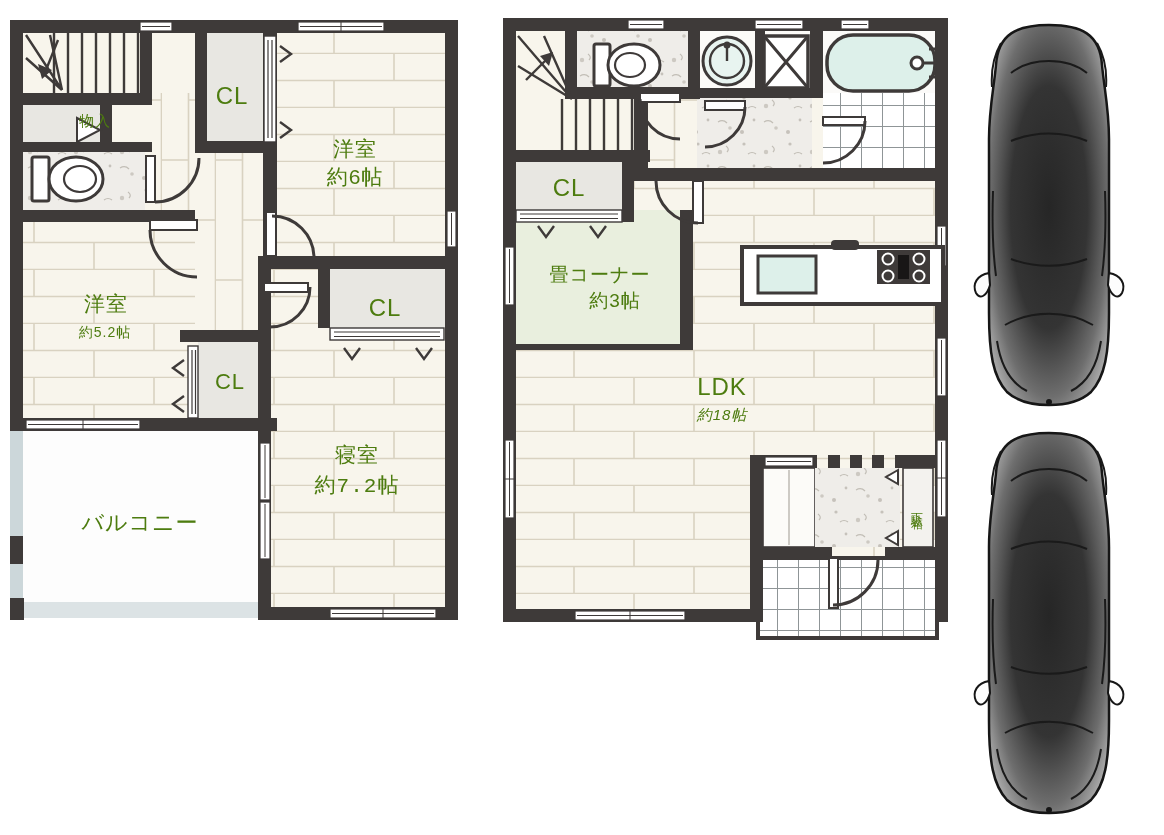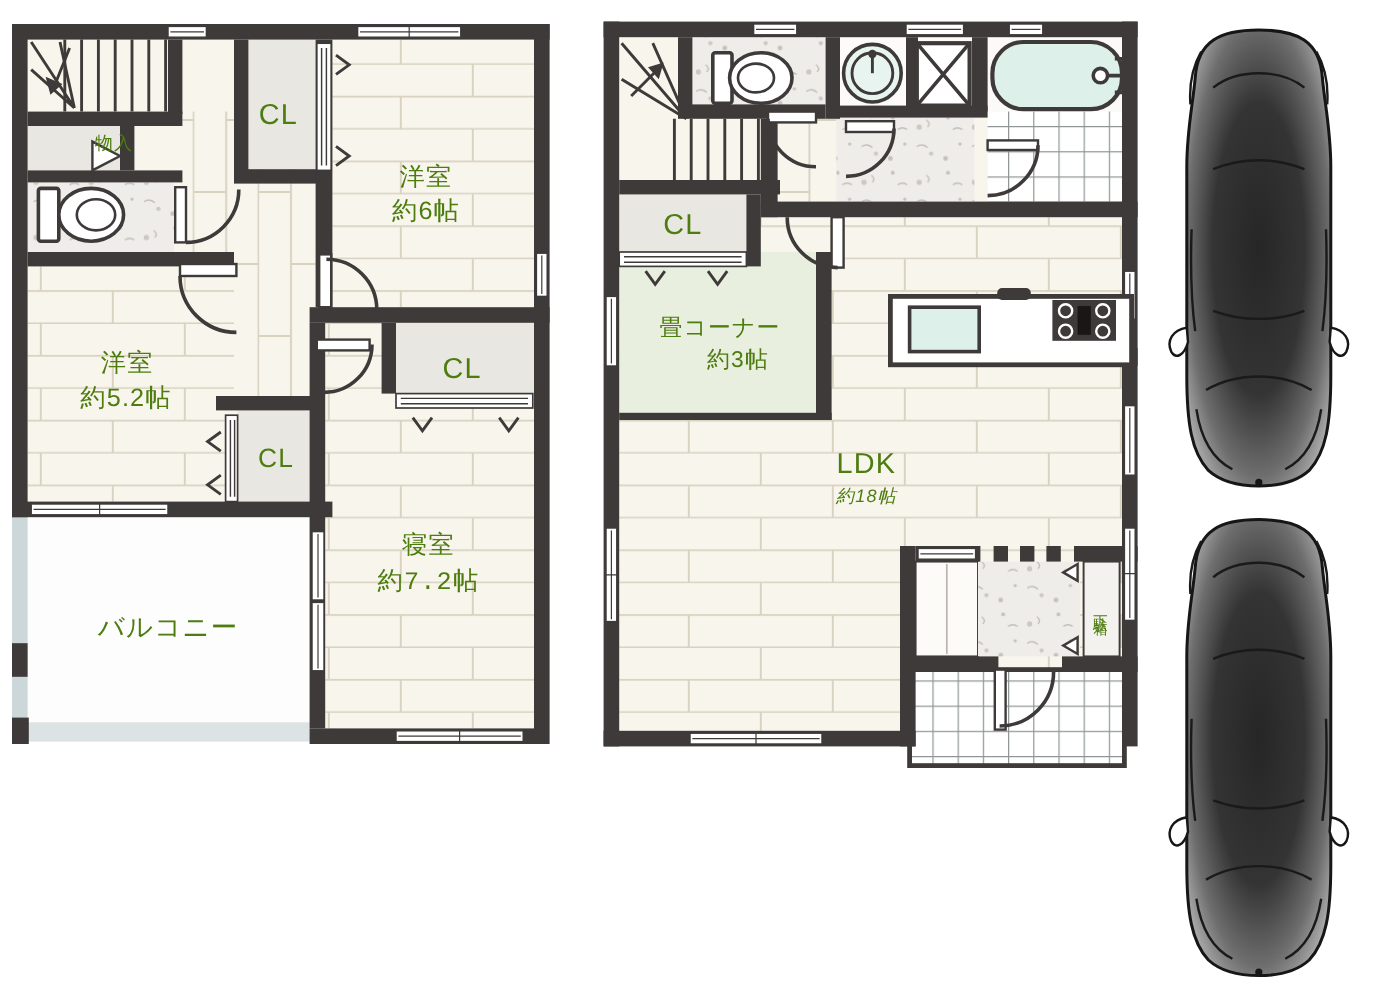--- a/index.html
+++ b/index.html
@@ -309,21 +309,21 @@
   <g>
     <use href="#car" transform="translate(973,429)"></use>
   </g>
 </svg>
 
 <div class="lbl" style="left:49px;top:120px;font-size:15px;margin-left:46px;">物入</div>
 <div class="lbl" style="left:232px;top:96px;font-size:24px;">CL</div>
 <div class="lbl" style="left:355px;top:148px;font-size:21px;">洋室</div>
 <div class="lbl" style="left:355px;top:176px;font-size:21px;">約6帖</div>
 <div class="lbl" style="left:106px;top:303px;font-size:21px;">洋室</div>
-<div class="lbl" style="left:105px;top:332px;font-size:21px;">約5.2帖</div>
+<div class="lbl" style="left:105px;top:332px;font-size:14px;">約5.2帖</div>
 <div class="lbl" style="left:385px;top:308px;font-size:24px;">CL</div>
 <div class="lbl" style="left:230px;top:382px;font-size:22px;">CL</div>
 <div class="lbl" style="left:357px;top:454px;font-size:21px;">寝室</div>
 <div class="lbl" style="left:357px;top:486px;font-size:21px;font-family:Liberation Mono, monospace;">約7.2帖</div>
 <div class="lbl" style="left:140px;top:523px;font-size:22px;">バルコニー</div>
 
 <div class="lbl" style="left:569px;top:188px;font-size:24px;">CL</div>
 <div class="lbl" style="left:600px;top:274px;font-size:19px;font-family:Liberation Serif, serif;">畳コーナー</div>
 <div class="lbl" style="left:600px;top:300px;font-size:19px;margin-left:15px;">約3帖</div>
 <div class="lbl" style="left:722px;top:387px;font-size:24px;">LDK</div>

